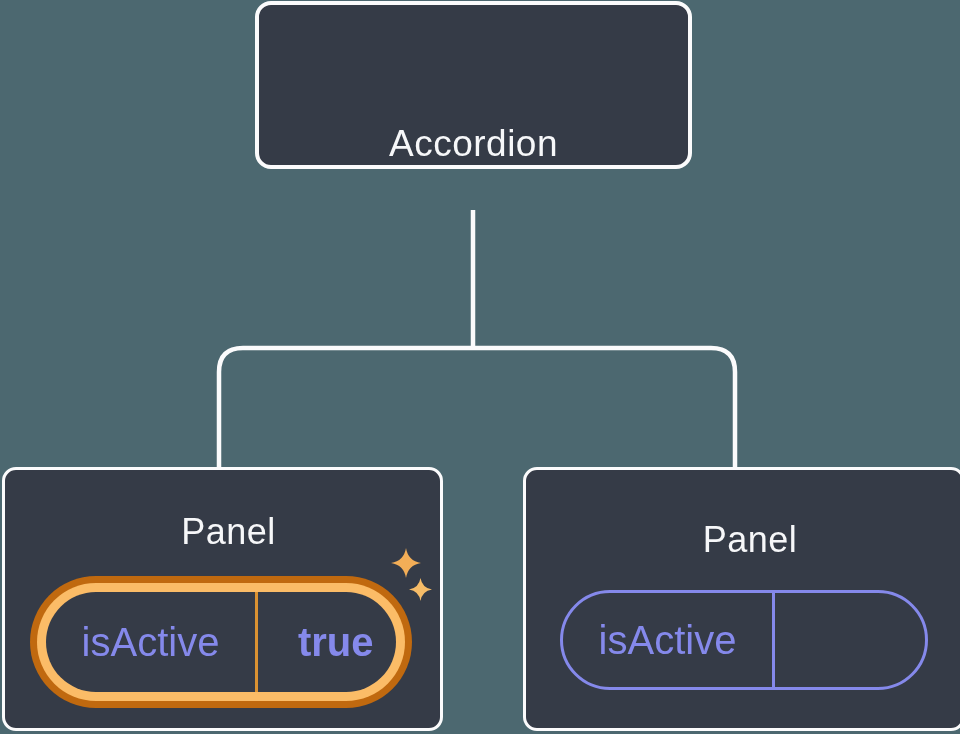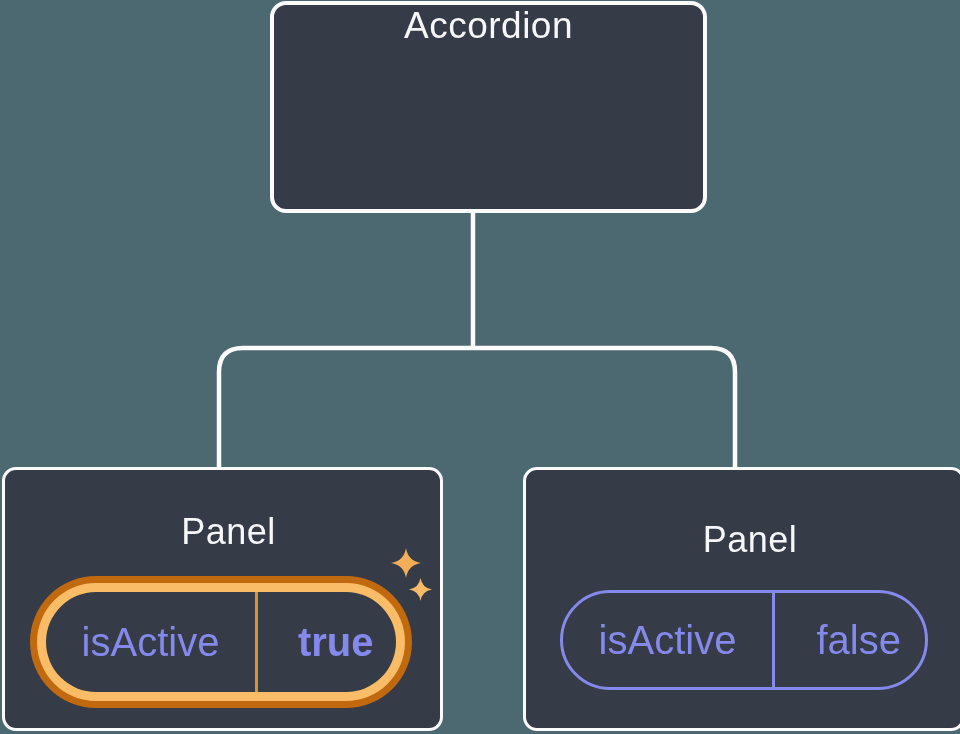--- a/index.html
+++ b/index.html
@@ -6,22 +6,22 @@
   body{
     width:960px;height:734px;position:relative;overflow:hidden;
     background:#4C6870;
     font-family:"Liberation Sans","DejaVu Sans",sans-serif;
   }
   .connector-layer{position:absolute;left:0;top:0;pointer-events:none;}
   .node{
     position:absolute;box-sizing:border-box;
     background:#353B47;border:4px solid #FBFBFC;border-radius:16px;
   }
-  .node-root{left:270px;top:1px;width:437px;height:212px;
-    display:flex;align-items:flex-start;justify-content:center;}
+  .node-root{left:255px;top:1px;width:437px;height:168px;
+    display:flex;align-items:flex-end;justify-content:center;}
   .node-label{color:#F6F7F9;font-size:37px;font-weight:500;letter-spacing:.5px;}
   .node-panel{width:441px;height:264px;border-radius:14px;border-width:3.5px;padding-left:12px;}
   .node-panel-left{left:2px;top:467px;}
   .node-panel-right{left:523px;top:467px;width:442px;}
   .panel-title{
     text-align:center;color:#F6F7F9;font-size:36px;font-weight:500;
     letter-spacing:.5px;line-height:40px;
   }
   .node-panel-left .panel-title{margin-top:42px;}
   .node-panel-right .panel-title{margin-top:50px;}
@@ -91,15 +91,14 @@
     <path fill="#F6BC68" transform="translate(24,34) scale(0.23)" d="M50 0 Q57 43 100 50 Q57 57 50 100 Q43 57 0 50 Q43 43 50 0 Z"></path>
   </svg>
 </div>
 
 <div class="node node-panel node-panel-right">
   <div class="panel-title">Panel</div>
 
   <div class="pill-inactive">
     <div class="prop-cell prop-cell-name">isActive</div>
     <div class="prop-divider"></div>
-    <div class="prop-cell prop-cell-value">false</div>
   </div>
 </div>
 
 </body></html>

